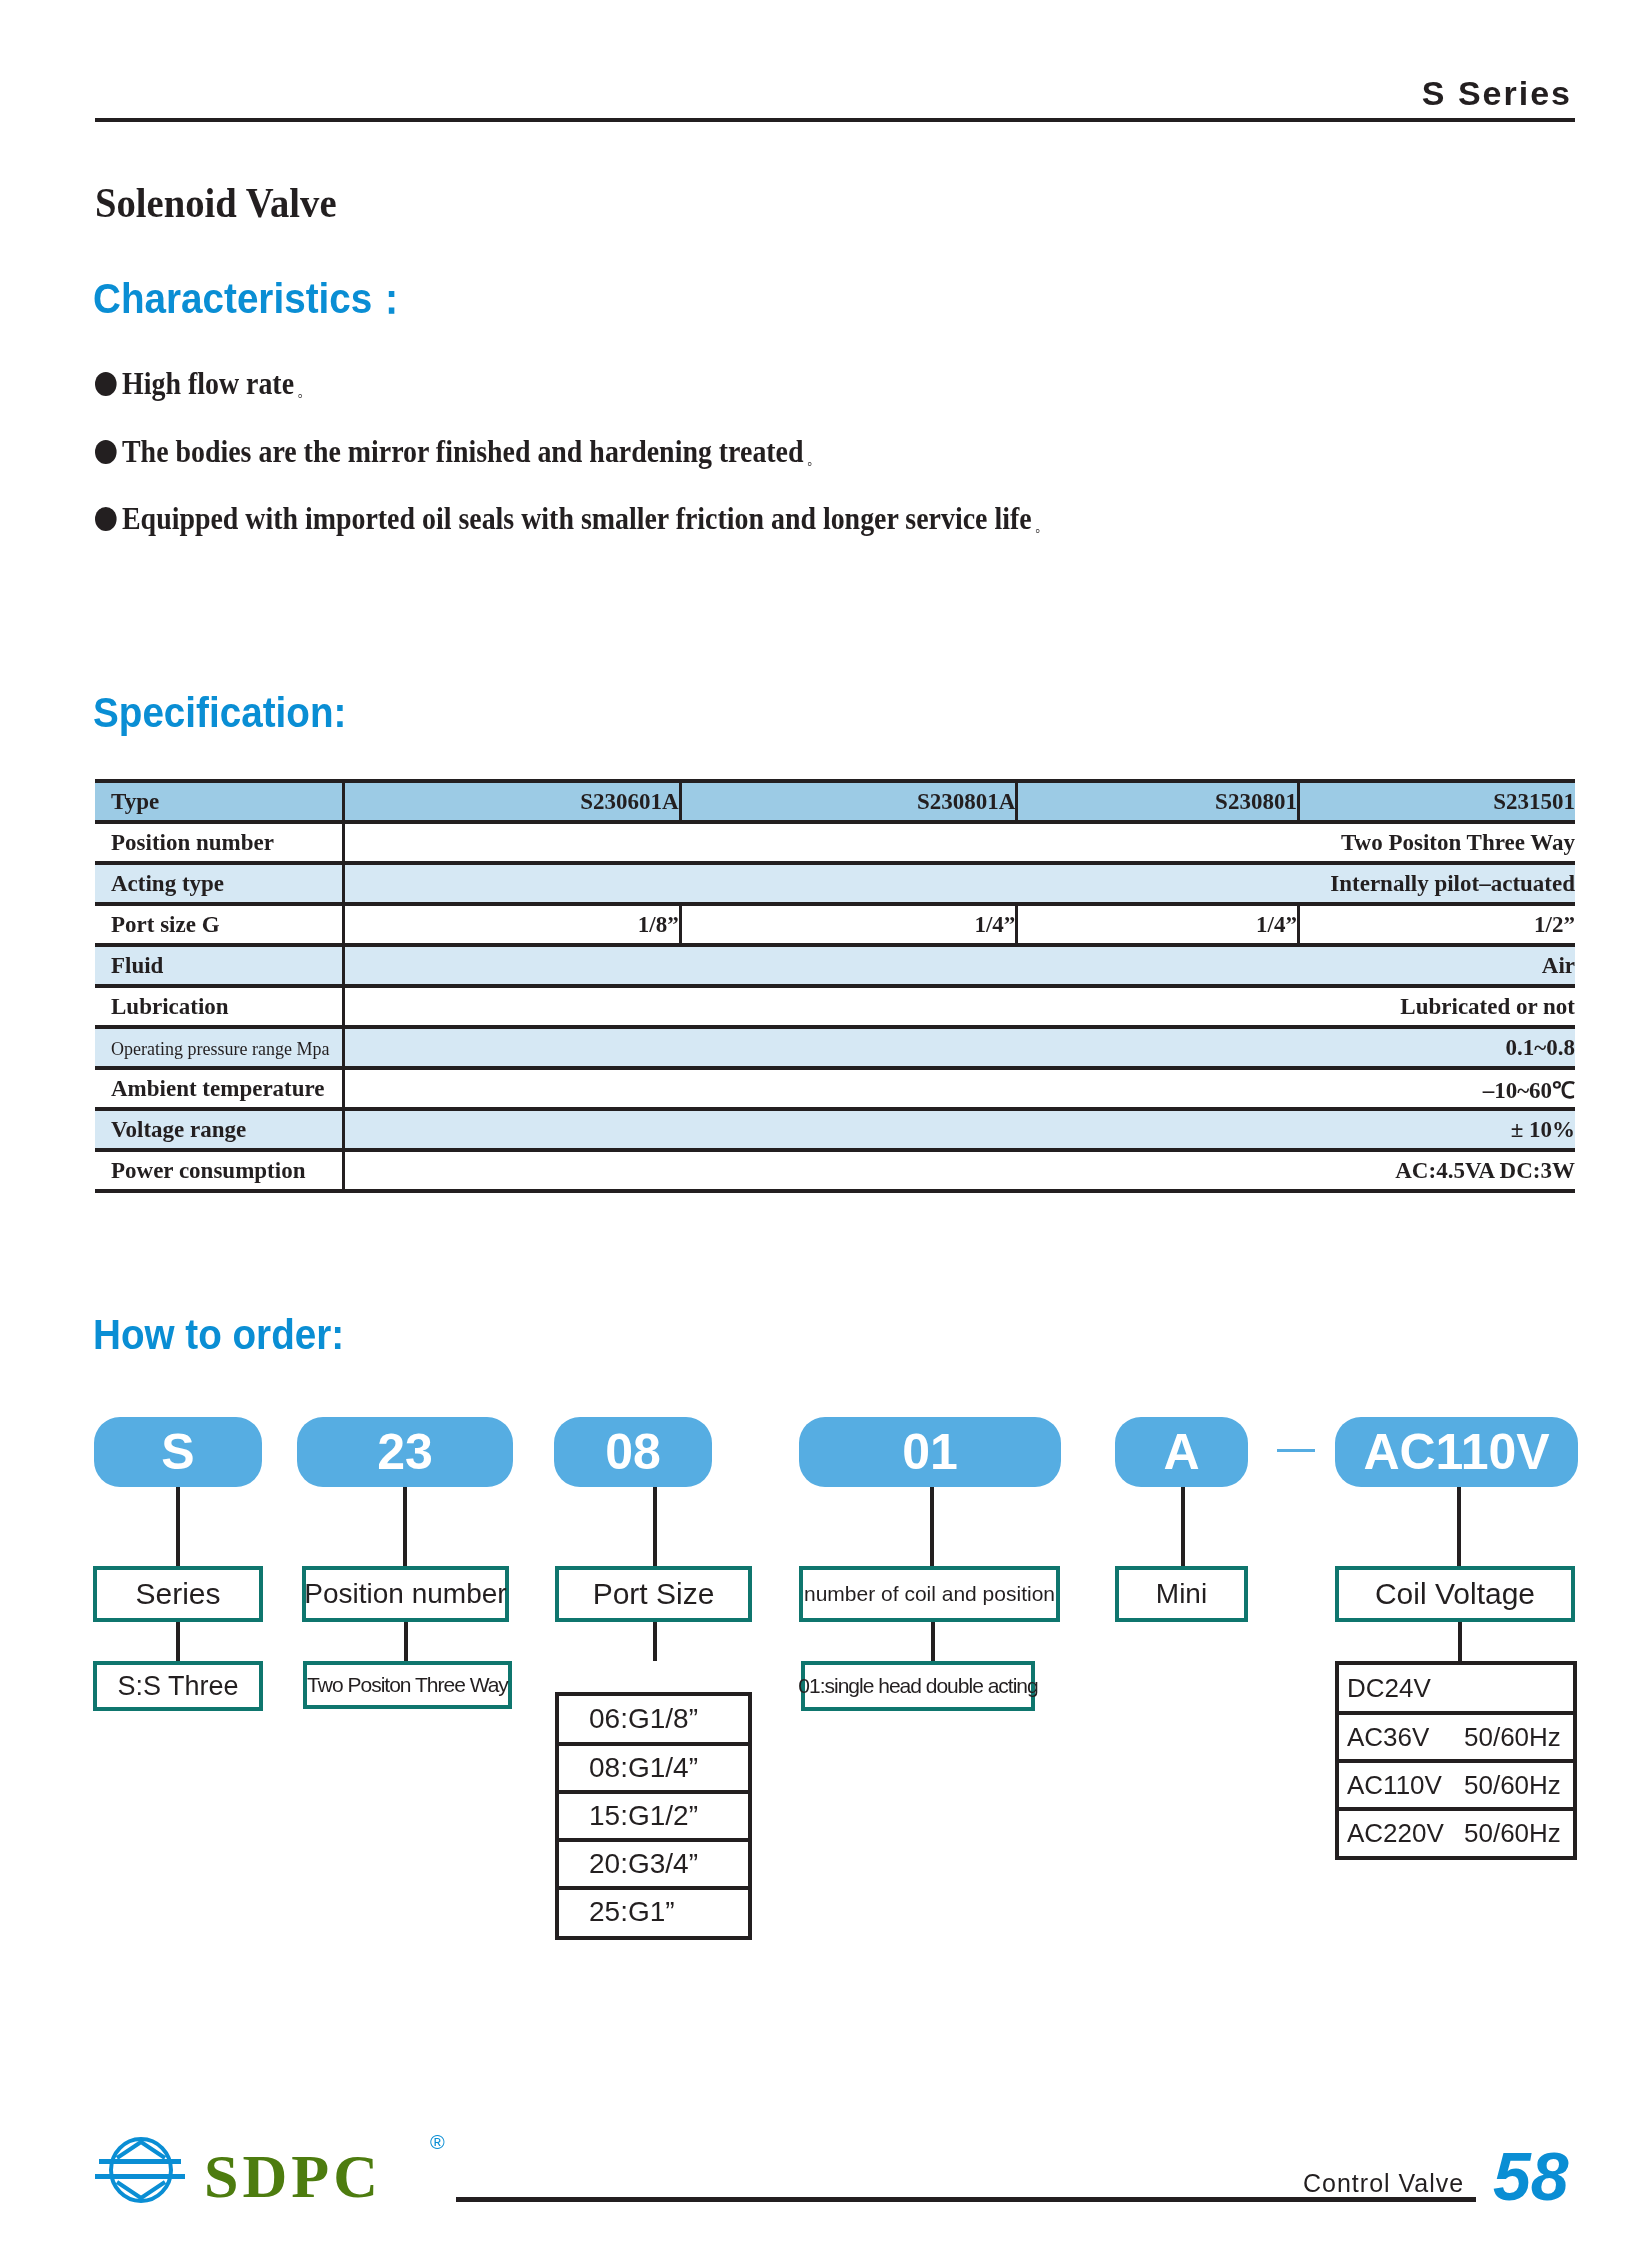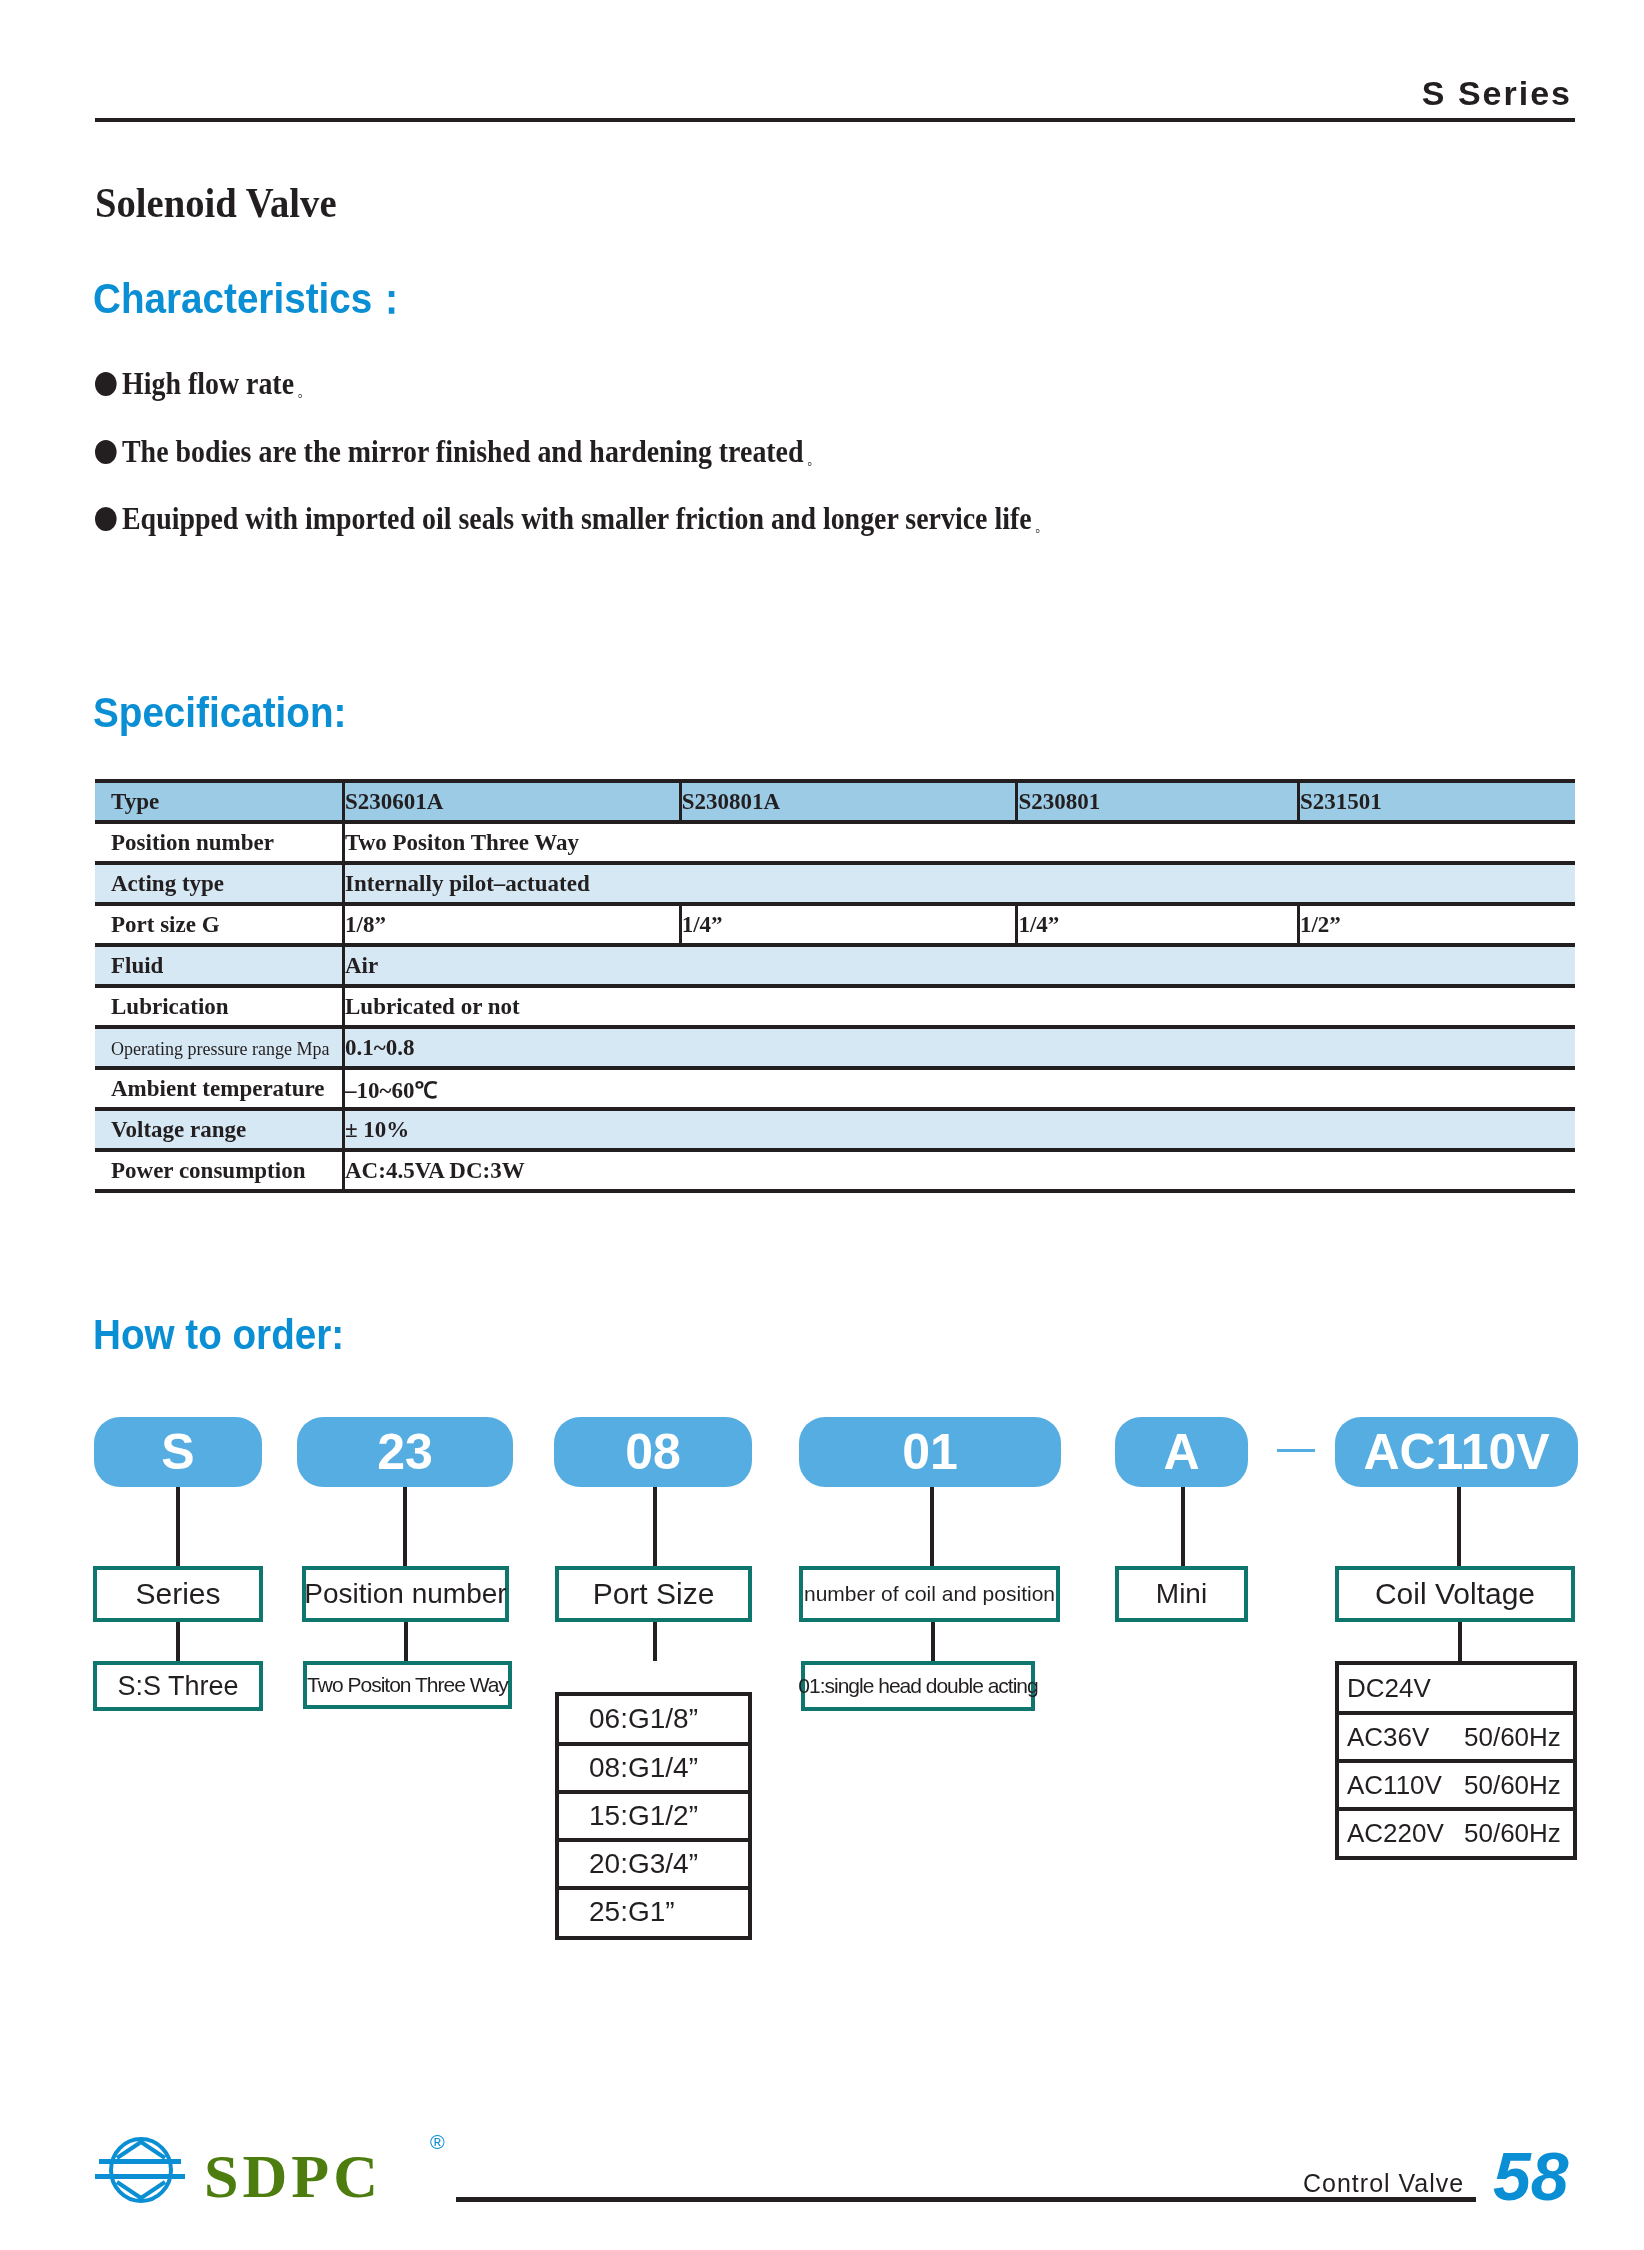--- a/index.html
+++ b/index.html
@@ -7,21 +7,21 @@
   .abs{position:absolute;}
   .hdr-title{right:73px;top:74px;font-size:34px;font-weight:bold;letter-spacing:2px;}
   .hdr-line{left:95px;top:118px;width:1480px;height:4px;background:#231f20;}
   .doc-title{left:95px;top:179px;font-family:"Liberation Serif",serif;font-size:42px;font-weight:bold;transform:scaleX(0.92);transform-origin:left;}
   .sec-title{left:93px;font-size:42px;font-weight:bold;color:#0a8ed4;transform:scaleX(0.92);transform-origin:left;}
   .bullet{left:95px;font-family:"Liberation Serif",serif;font-size:31px;font-weight:bold;transform:scaleX(0.9);transform-origin:left;display:flex;align-items:center;white-space:nowrap;}
   .bullet .dot{display:inline-block;width:24px;height:24px;border-radius:50%;background:#231f20;margin-right:6px;}
   .bullet .end{font-weight:normal;font-size:18px;margin-left:3px;align-self:flex-end;}
   
   .spec{left:95px;top:779px;width:1480px;border-collapse:collapse;font-family:"Liberation Serif",serif;font-weight:bold;font-size:23px;}
-  .spec td{height:37px;padding:0;border-top:4px solid #231f20;text-align:left;vertical-align:middle;}
+  .spec td{height:37px;padding:0;border-top:4px solid #231f20;text-align:right;vertical-align:middle;}
   .spec tr:last-child td{border-bottom:4px solid #231f20;}
   .spec td.lbl{text-align:left;padding-left:16px;width:231px;border-right:3px solid #231f20;white-space:nowrap;}
   .spec td.div{border-left:3px solid #231f20;}
   .spec tr.head td{background:#9ccbe5;margin-left:48px;}
   .spec tr.alt td{background:#d6e8f4;}
   .spec .small{font-size:18px;font-weight:normal;}
   
   .pill{top:1417px;height:70px;background:#56ade2;border-radius:26px;color:#fff;font-weight:bold;font-size:50px;display:flex;align-items:center;justify-content:center;}
   .vline{width:4px;background:#231f20;}
   .box{border:4px solid #0f766e;box-sizing:border-box;display:flex;align-items:center;justify-content:center;background:#fff;font-size:30px;white-space:nowrap;}
@@ -111,21 +111,21 @@
     <td class="lbl">Power consumption</td>
     <td colspan="4">AC:4.5VA   DC:3W</td>
   </tr>
 </tbody>
   </table>
 
 <div class="abs sec-title" style="top:1311px">How to order:</div>
 
 <div class="abs pill" style="left:94px;width:168px">S</div>
 <div class="abs pill" style="left:297px;width:216px">23</div>
-<div class="abs pill" style="left:554px;width:198px">08</div>
+<div class="abs pill" style="left:554px;width:158px">08</div>
 <div class="abs pill" style="left:799px;width:262px">01</div>
 <div class="abs pill" style="left:1115px;width:133px">A</div>
 <div class="abs dash"></div>
 <div class="abs pill" style="left:1335px;width:243px">AC110V</div>
 
 <div class="abs vline" style="left:176px;top:1487px;height:80px"></div>
 <div class="abs vline" style="left:403px;top:1487px;height:80px"></div>
 <div class="abs vline" style="left:653px;top:1487px;height:80px"></div>
 <div class="abs vline" style="left:930px;top:1487px;height:80px"></div>
 <div class="abs vline" style="left:1181px;top:1487px;height:80px"></div>

